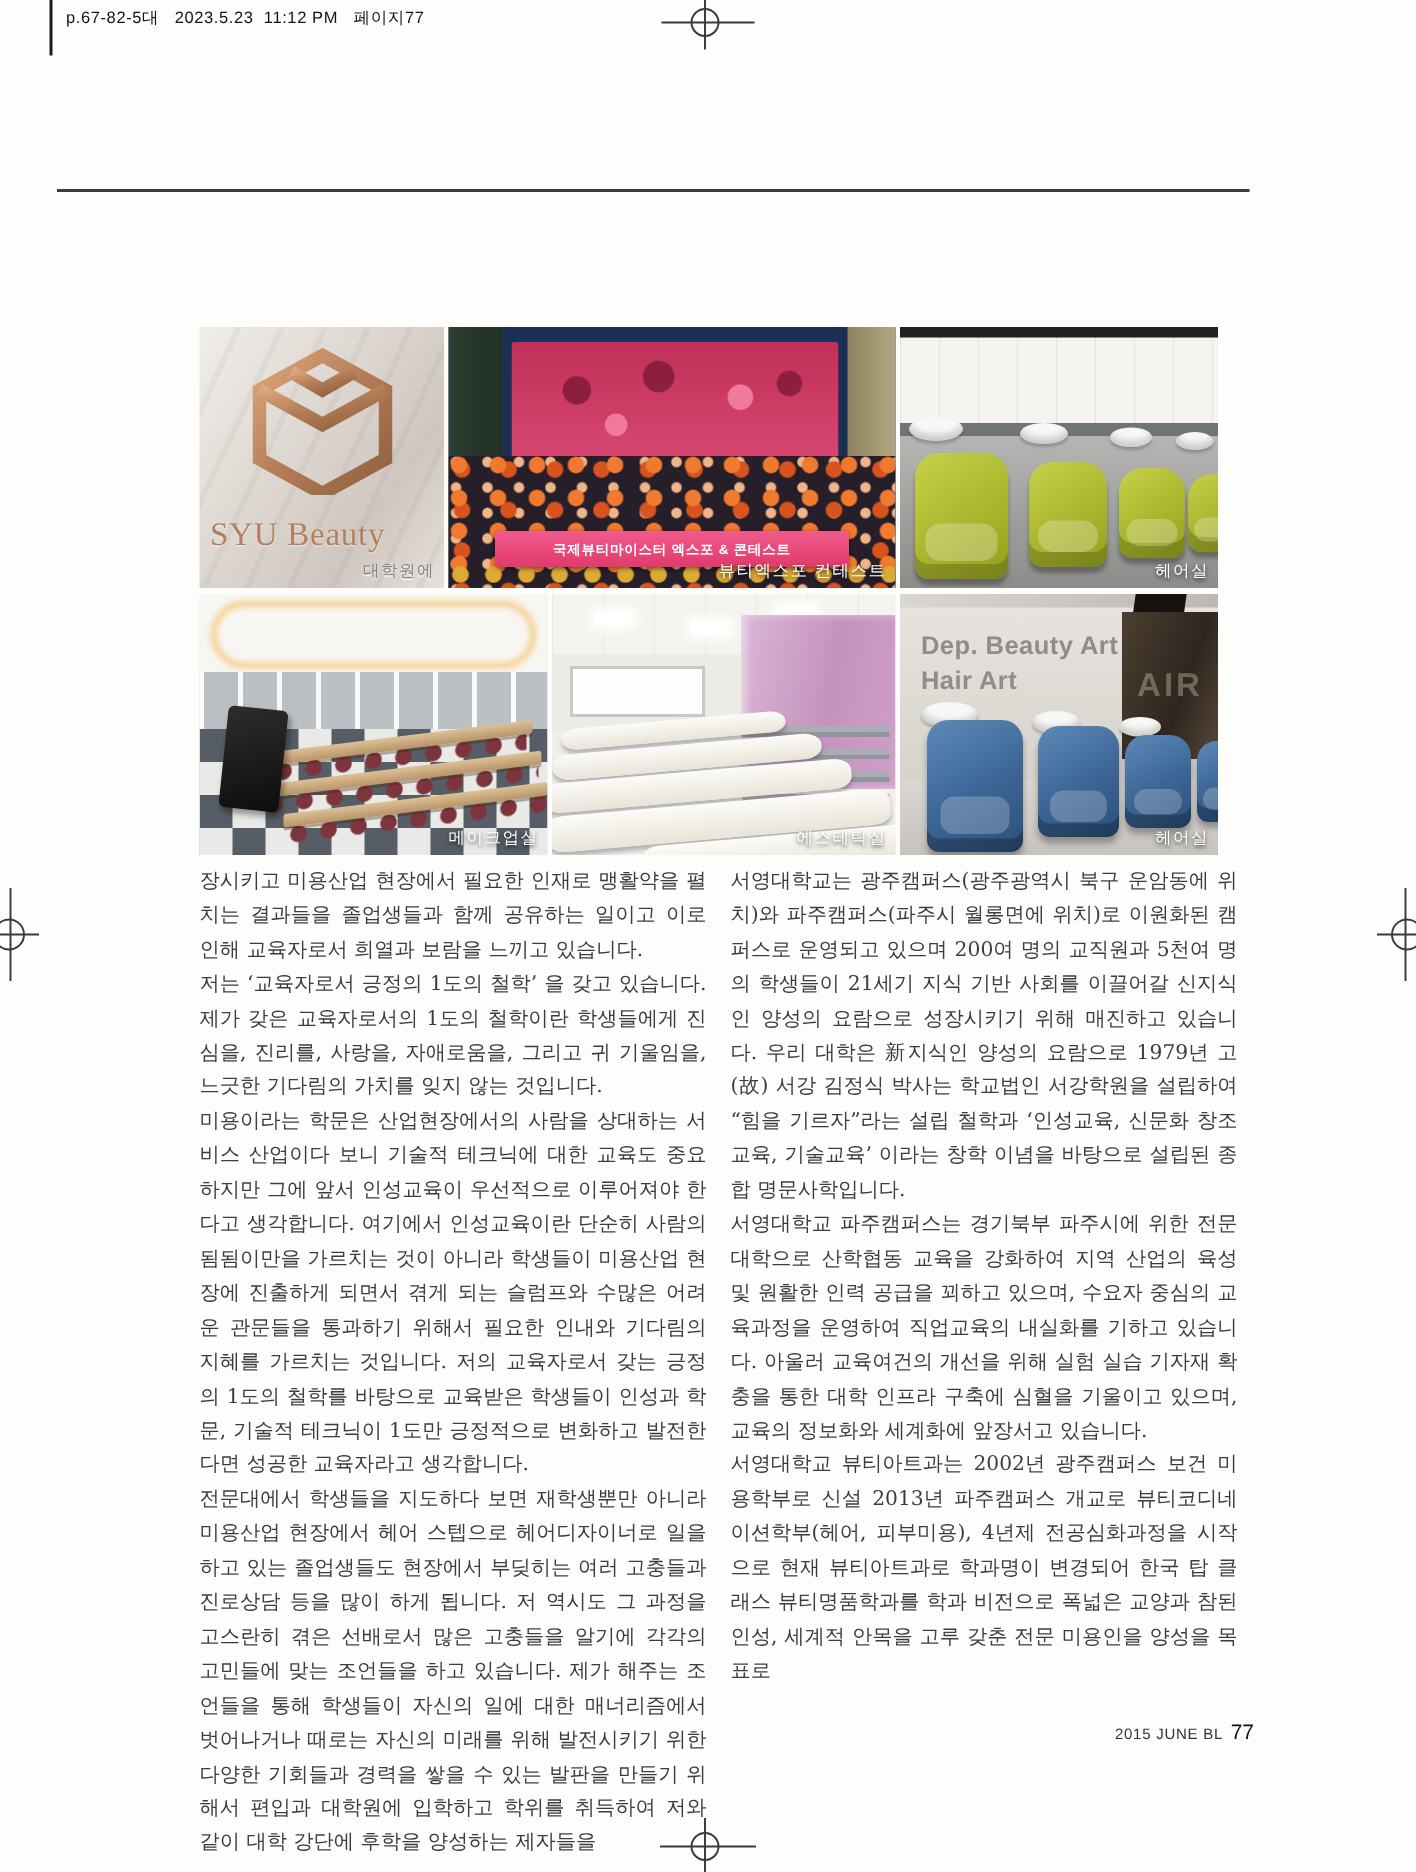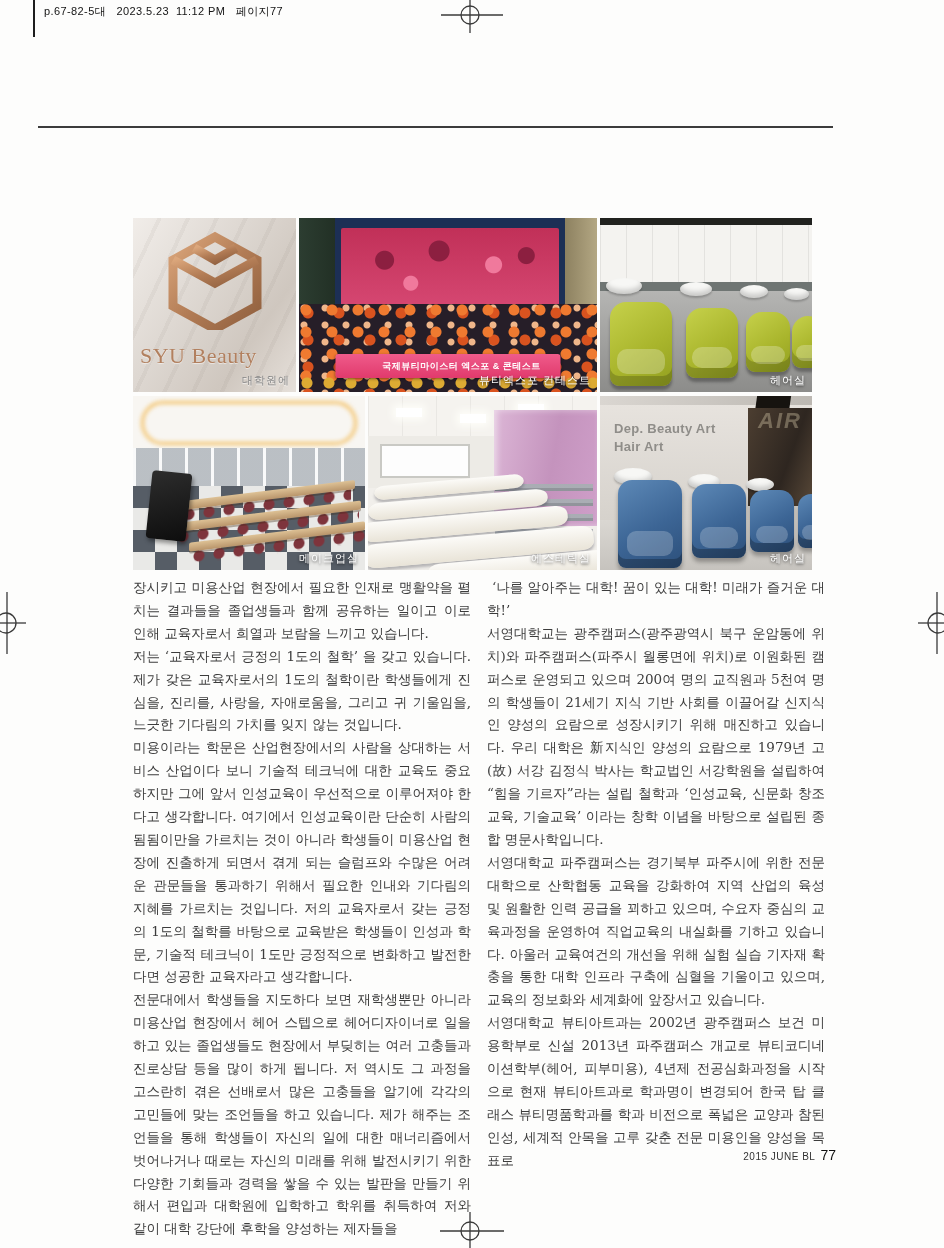--- a/index.html
+++ b/index.html
@@ -48,24 +48,24 @@
       linear-gradient(#c13058,#d94b76);}
   .p2-crowd{left:0;right:0;bottom:0;height:88px;background-color:#261e28;
     background-image:
       radial-gradient(circle at 7px 6px,#ef7a30 0 5px,transparent 6px),
       radial-gradient(circle at 9px 9px,#d9531f 0 5px,transparent 6px),
       radial-gradient(circle at 5px 4px,#efb68a 0 3px,transparent 4px);
     background-size:26px 22px,31px 27px,21px 17px;}
   .p2-trophies{left:0;right:0;bottom:0;height:18px;
     background-image:radial-gradient(circle at 8px 9px,#ddab33 0 5px,transparent 6px);
     background-size:22px 18px;}
-  .p2-banner{left:50%;transform:translateX(-50%);bottom:14px;width:198px;height:24px;
+  .p2-banner{left:50%;transform:translateX(-50%);bottom:14px;width:236px;height:24px;
     background:linear-gradient(#ef5b8b,#e13a6c);border-radius:3px;display:flex;align-items:center;
     justify-content:center;color:#fff;font-size:9px;font-weight:bold;letter-spacing:.5px;
-    box-shadow:0 1px 3px rgba(0,0,0,.45);white-space:nowrap;padding-left:27px;}
+    box-shadow:0 1px 3px rgba(0,0,0,.45);white-space:nowrap;}
 
   
   .p3-topbar{top:0;left:0;right:0;height:7px;background:#21221f;}
   .p3-cabinets{top:7px;left:0;right:0;height:60px;
     background:#f4f3f0 repeating-linear-gradient(90deg,rgba(0,0,0,.07) 0 1px,transparent 1px 26px);}
   .p3-counter{top:64px;left:0;right:0;height:9px;background:#6f7573;}
   .p3-floor{top:73px;left:0;right:0;bottom:0;background:linear-gradient(#b5b5b3,#8c8c8a);}
   .sink{position:absolute;background:#f7f7f5;border-radius:50%;
         box-shadow:inset 0 -4px 5px rgba(0,0,0,.18),0 2px 2px rgba(0,0,0,.2);}
   .chair3{position:absolute;background:linear-gradient(145deg,#c6d14b,#a9b52c 58%,#93a020);
@@ -101,24 +101,24 @@
     background:linear-gradient(100deg,#dcb6d6,#c493bd 55%,#cf9fc9);box-shadow:inset 3px 0 6px rgba(255,255,255,.5);}
   .p5-carts{right:4px;top:88px;width:98px;height:54px;opacity:.95;
     background:repeating-linear-gradient(180deg,#a8aeb3 0 4px,#8e9499 4px 7px,transparent 7px 15px);}
   .bed{position:absolute;background:linear-gradient(#fcfbf8,#e9e4d8);border-radius:12px/8px;
        transform:rotate(-5deg);box-shadow:0 3px 3px rgba(70,70,80,.35);}
 
   
   .p6-wall{inset:0;background:linear-gradient(#e8e4df,#d5d1cb 75%);}
   .p6-ceilbar{top:0;left:0;right:0;height:9px;background:linear-gradient(90deg,#dad6d1,#bcb8b2);}
   .p6-tv{right:22px;top:0;width:34px;height:16px;background:#16130f;transform:skewX(-8deg);}
-  .p6-walltext{left:14px;top:24px;font-size:13px;font-weight:bold;color:#8f8d89;
+  .p6-walltext{left:14px;top:24px;font-size:17px;font-weight:bold;color:#8f8d89;
                line-height:1.35;letter-spacing:.3px;}
   .p6-glass{right:0;top:12px;width:64px;height:98px;
-    background:linear-gradient(110deg,#4c3e31,#2e2620 60%,#584838);display:flex;align-items:flex-start;justify-content:center;font-style:italic;}
+    background:linear-gradient(110deg,#4c3e31,#2e2620 60%,#584838);display:flex;align-items:center;justify-content:center;}
   .p6-glass span{font-size:22px;font-weight:bold;color:rgba(216,202,172,.38);letter-spacing:2px;}
   .p6-floor{bottom:0;left:0;right:0;height:50px;background:linear-gradient(#dad7d2,#c6c3be);}
   .chair6{position:absolute;background:linear-gradient(150deg,#5d89b7,#3c6595 55%,#2c4f7a);
           border-radius:14px 14px 8px 8px;
           box-shadow:inset 0 -9px 0 rgba(0,0,0,.25),0 4px 4px rgba(0,0,0,.3);}
   .chair6::after{content:"";position:absolute;left:14%;bottom:14%;width:72%;height:28%;
           background:rgba(255,255,255,.22);border-radius:9px;}
 
   
   .col{position:absolute;top:576px;width:338px;}
@@ -271,21 +271,20 @@
   </div>
 
   <div class="col col-left">
     <p>장시키고 미용산업 현장에서 필요한 인재로 맹활약을 펼치는 결과들을 졸업생들과 함께 공유하는 일이고 이로 인해 교육자로서 희열과 보람을 느끼고 있습니다.</p>
     <p>저는 ‘교육자로서 긍정의 1도의 철학’ 을 갖고 있습니다. 제가 갖은 교육자로서의 1도의 철학이란 학생들에게 진심을, 진리를, 사랑을, 자애로움을, 그리고 귀 기울임을, 느긋한 기다림의 가치를 잊지 않는 것입니다.</p>
     <p>미용이라는 학문은 산업현장에서의 사람을 상대하는 서비스 산업이다 보니 기술적 테크닉에 대한 교육도 중요하지만 그에 앞서 인성교육이 우선적으로 이루어져야 한다고 생각합니다. 여기에서 인성교육이란 단순히 사람의 됨됨이만을 가르치는 것이 아니라 학생들이 미용산업 현장에 진출하게 되면서 겪게 되는 슬럼프와 수많은 어려운 관문들을 통과하기 위해서 필요한 인내와 기다림의 지혜를 가르치는 것입니다. 저의 교육자로서 갖는 긍정의 1도의 철학를 바탕으로 교육받은 학생들이 인성과 학문, 기술적 테크닉이 1도만 긍정적으로 변화하고 발전한다면 성공한 교육자라고 생각합니다.</p>
     <p>전문대에서 학생들을 지도하다 보면 재학생뿐만 아니라 미용산업 현장에서 헤어 스텝으로 헤어디자이너로 일을 하고 있는 졸업생들도 현장에서 부딪히는 여러 고충들과 진로상담 등을 많이 하게 됩니다. 저 역시도 그 과정을 고스란히 겪은 선배로서 많은 고충들을 알기에 각각의 고민들에 맞는 조언들을 하고 있습니다. 제가 해주는 조언들을 통해 학생들이 자신의 일에 대한 매너리즘에서 벗어나거나 때로는 자신의 미래를 위해 발전시키기 위한 다양한 기회들과 경력을 쌓을 수 있는 발판을 만들기 위해서 편입과 대학원에 입학하고 학위를 취득하여 저와 같이 대학 강단에 후학을 양성하는 제자들을</p>
   </div>
 
   <div class="col col-right">
-    <p class="indent">‘나를 알아주는 대학! 꿈이 있는 대학! 미래가 즐거운 대학!’</p>
     <p>서영대학교는 광주캠퍼스(광주광역시 북구 운암동에 위치)와 파주캠퍼스(파주시 월롱면에 위치)로 이원화된 캠퍼스로 운영되고 있으며 200여 명의 교직원과 5천여 명의 학생들이 21세기 지식 기반 사회를 이끌어갈 신지식인 양성의 요람으로 성장시키기 위해 매진하고 있습니다. 우리 대학은 新지식인 양성의 요람으로 1979년 고(故) 서강 김정식 박사는 학교법인 서강학원을 설립하여 “힘을 기르자”라는 설립 철학과 ‘인성교육, 신문화 창조교육, 기술교육’ 이라는 창학 이념을 바탕으로 설립된 종합 명문사학입니다.</p>
     <p>서영대학교 파주캠퍼스는 경기북부 파주시에 위한 전문대학으로 산학협동 교육을 강화하여 지역 산업의 육성 및 원활한 인력 공급을 꾀하고 있으며, 수요자 중심의 교육과정을 운영하여 직업교육의 내실화를 기하고 있습니다. 아울러 교육여건의 개선을 위해 실험 실습 기자재 확충을 통한 대학 인프라 구축에 심혈을 기울이고 있으며, 교육의 정보화와 세계화에 앞장서고 있습니다.</p>
     <p>서영대학교 뷰티아트과는 2002년 광주캠퍼스 보건 미용학부로 신설 2013년 파주캠퍼스 개교로 뷰티코디네이션학부(헤어, 피부미용), 4년제 전공심화과정을 시작으로 현재 뷰티아트과로 학과명이 변경되어 한국 탑 클래스 뷰티명품학과를 학과 비전으로 폭넓은 교양과 참된 인성, 세계적 안목을 고루 갖춘 전문 미용인을 양성을 목표로</p>
   </div>
 
   <div class="abs footer">
     <span class="issue">2015 JUNE BL</span><span class="pageno">77</span>
   </div>
 
 </div>

